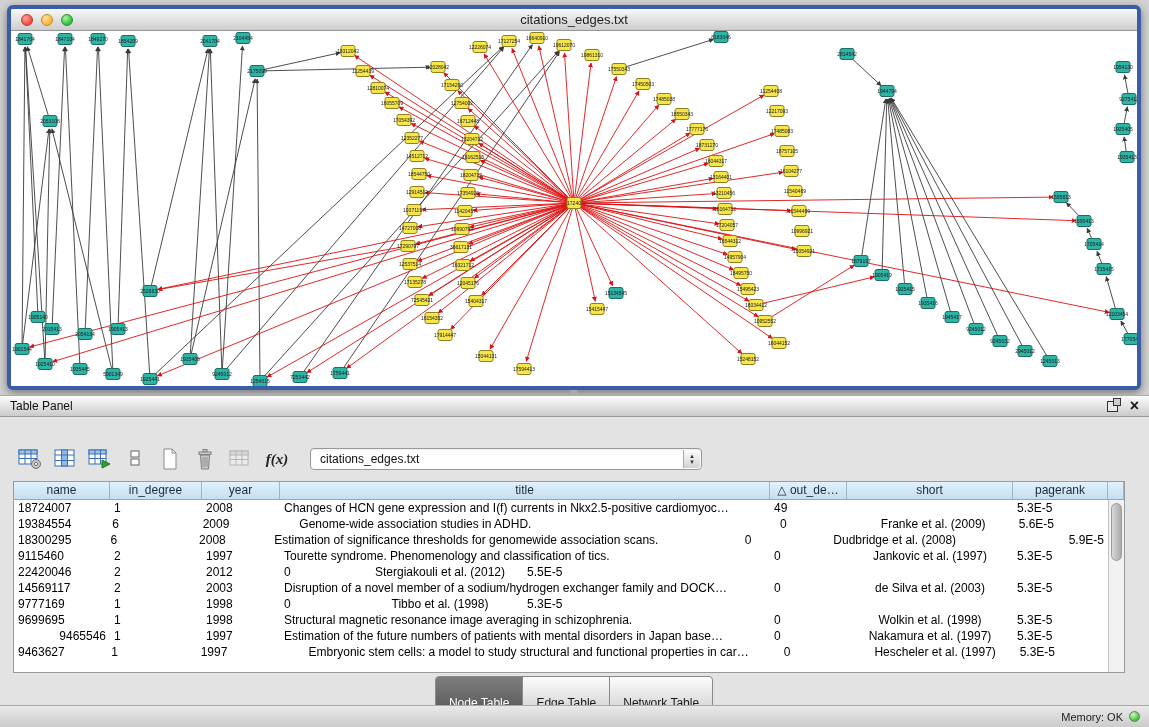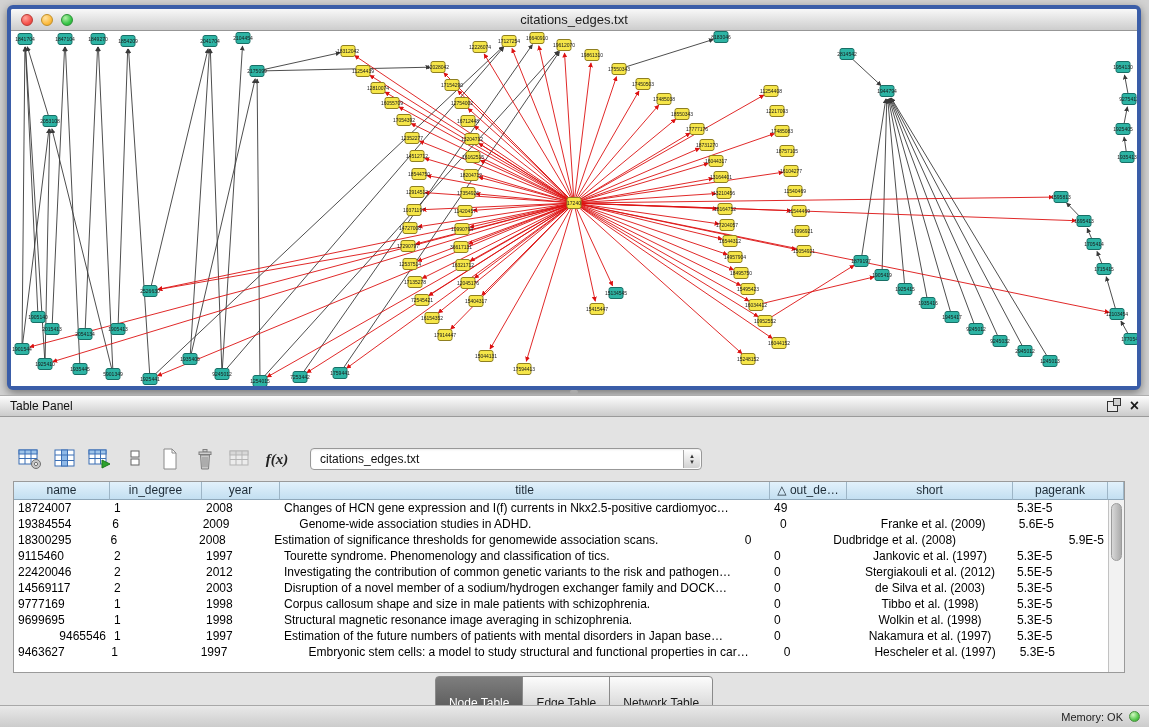--- a/index.html
+++ b/index.html
@@ -860,39 +860,37 @@
           <div class="tcell" style="width: 78px; text-align: left;">1997</div>
           <div class="tcell" style="width: 490px; text-align: left;">Tourette syndrome. Phenomenology and classification of tics.</div>
           <div class="tcell" style="width: 77px; text-align: left;">0</div>
           <div class="tcell" style="width: 166px; text-align: center;">Jankovic et al. (1997)</div>
           <div class="tcell" style="width: 95px; text-align: left;">5.3E-5</div>
         </div>
         <div class="trow">
           <div class="tcell" style="width: 96px; text-align: left;">22420046</div>
           <div class="tcell" style="width: 92px; text-align: left;">2</div>
           <div class="tcell" style="width: 78px; text-align: left;">2012</div>
-          <div class="tcell" style="width: 490px; text-align: left;">Investigating the contribution of common genetic variants to the risk and pathogen…</div>
           <div class="tcell" style="width: 77px; text-align: left;">0</div>
           <div class="tcell" style="width: 166px; text-align: center;">Stergiakouli et al. (2012)</div>
           <div class="tcell" style="width: 95px; text-align: left;">5.5E-5</div>
         </div>
         <div class="trow">
           <div class="tcell" style="width: 96px; text-align: left;">14569117</div>
           <div class="tcell" style="width: 92px; text-align: left;">2</div>
           <div class="tcell" style="width: 78px; text-align: left;">2003</div>
           <div class="tcell" style="width: 490px; text-align: left;">Disruption of a novel member of a sodium/hydrogen exchanger family and DOCK…</div>
           <div class="tcell" style="width: 77px; text-align: left;">0</div>
           <div class="tcell" style="width: 166px; text-align: center;">de Silva et al. (2003)</div>
           <div class="tcell" style="width: 95px; text-align: left;">5.3E-5</div>
         </div>
         <div class="trow">
           <div class="tcell" style="width: 96px; text-align: left;">9777169</div>
           <div class="tcell" style="width: 92px; text-align: left;">1</div>
           <div class="tcell" style="width: 78px; text-align: left;">1998</div>
-          <div class="tcell" style="width: 490px; text-align: left;">Corpus callosum shape and size in male patients with schizophrenia.</div>
           <div class="tcell" style="width: 77px; text-align: left;">0</div>
           <div class="tcell" style="width: 166px; text-align: center;">Tibbo et al. (1998)</div>
           <div class="tcell" style="width: 95px; text-align: left;">5.3E-5</div>
         </div>
         <div class="trow">
           <div class="tcell" style="width: 96px; text-align: left;">9699695</div>
           <div class="tcell" style="width: 92px; text-align: left;">1</div>
           <div class="tcell" style="width: 78px; text-align: left;">1998</div>
           <div class="tcell" style="width: 490px; text-align: left;">Structural magnetic resonance image averaging in schizophrenia.</div>
           <div class="tcell" style="width: 77px; text-align: left;">0</div>

